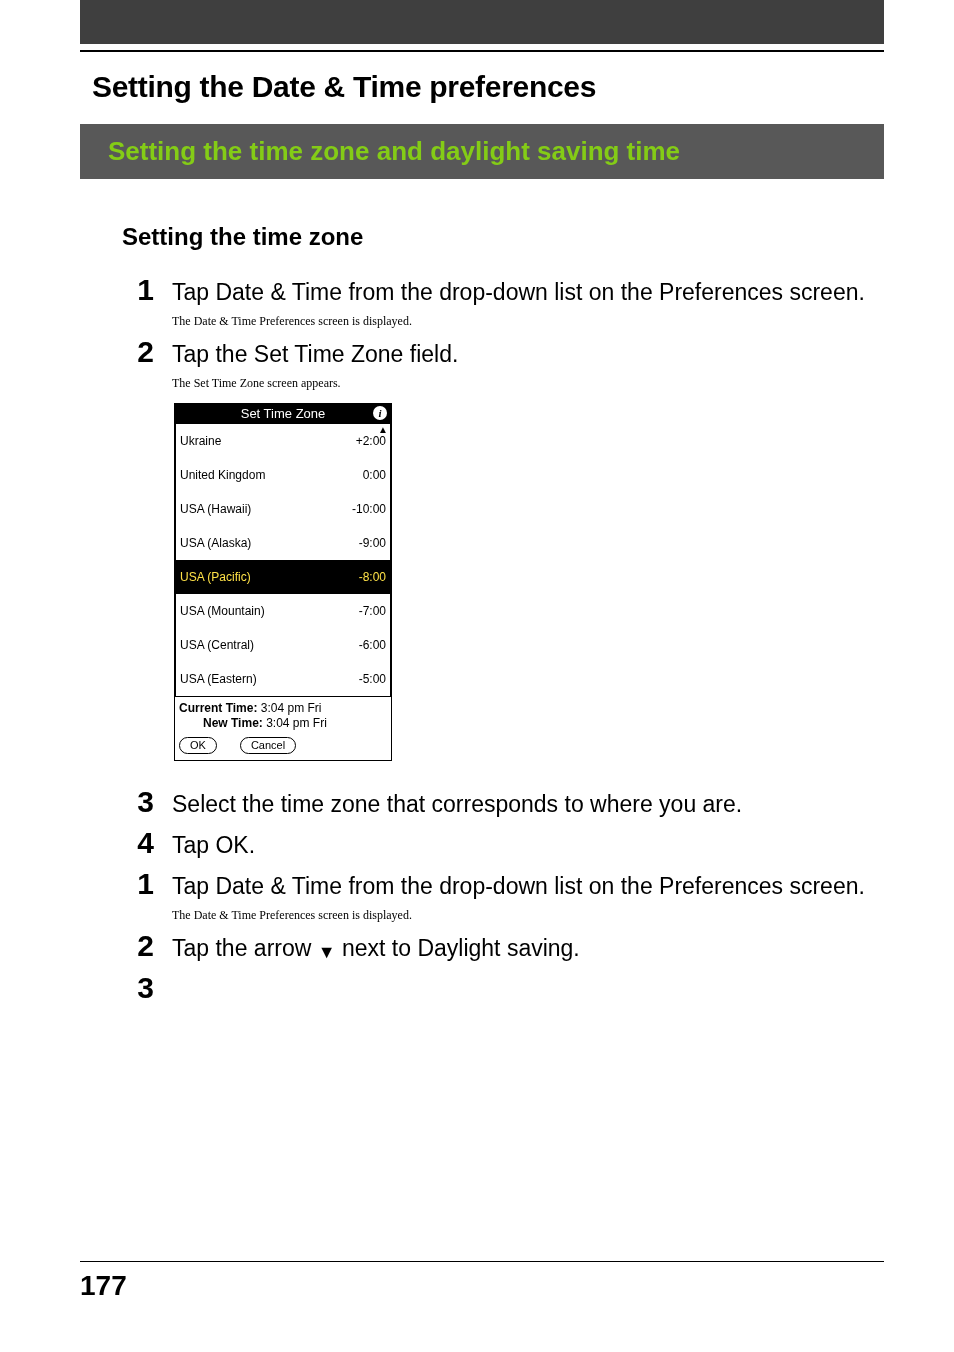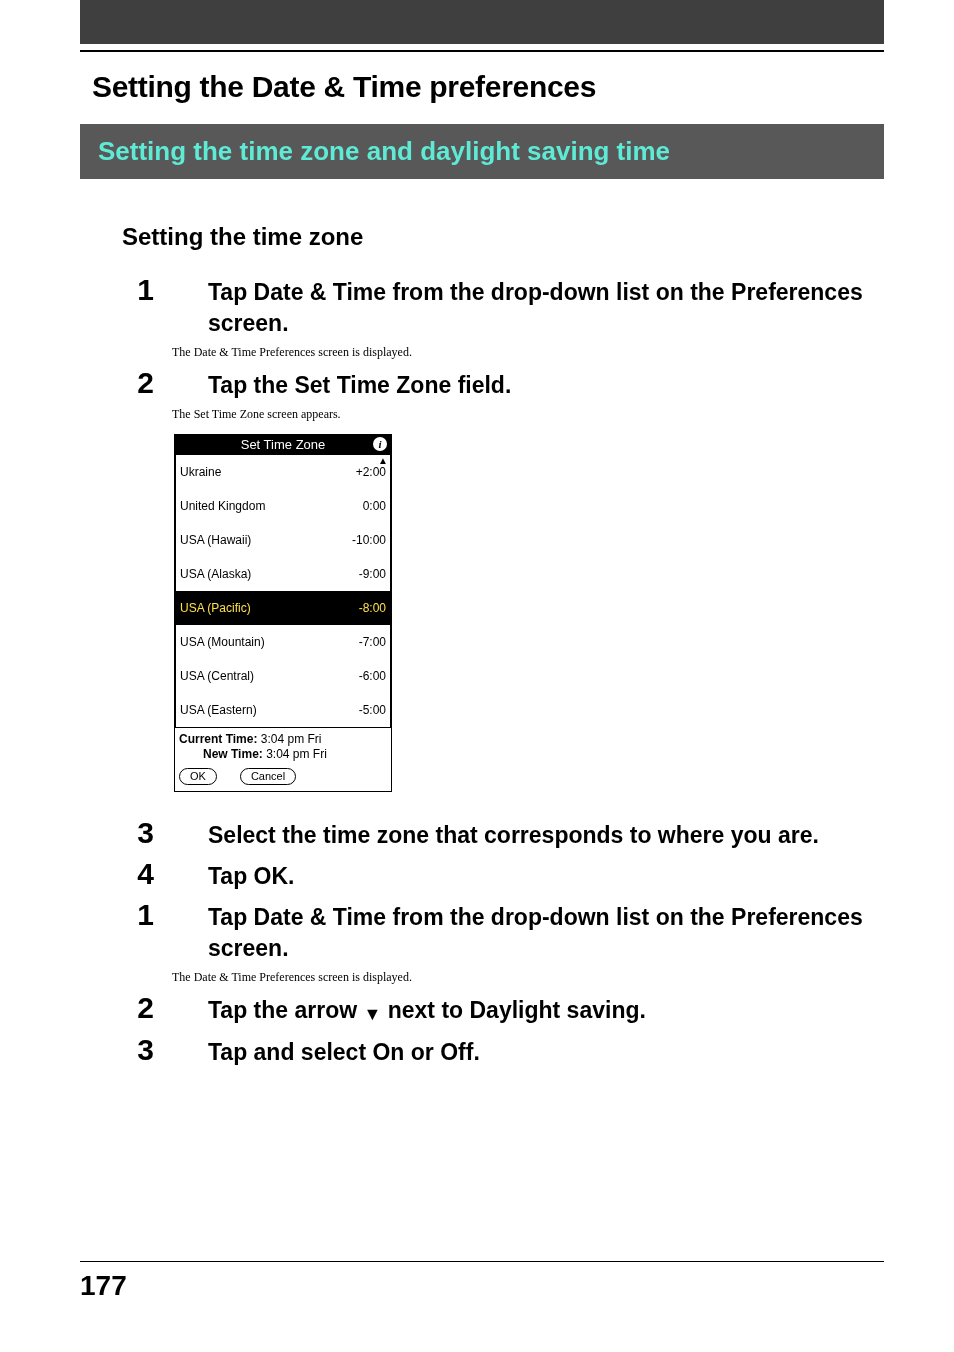--- a/index.html
+++ b/index.html
@@ -25,25 +25,25 @@
   }
   .h1 {
     font-family: Arial, Helvetica, sans-serif;
     font-weight: 900;
     font-size: 30px;
     margin: 4px 0 20px 12px;
     letter-spacing: -0.3px;
   }
   .band {
     background: #585858;
-    color: #5eead4;
+    color: #84cc16;
     font-family: Arial, Helvetica, sans-serif;
     font-weight: 700;
     font-size: 26px;
-    padding: 12px 18px;
+    padding: 12px 28px;
     margin: 0 0 44px 0;
   }
   .sub {
     font-family: Arial, Helvetica, sans-serif;
     font-weight: 700;
     font-size: 24px;
     margin: 0 0 24px 42px;
   }
   .steps {
     margin-left: 50px;
@@ -59,24 +59,23 @@
     font-weight: 900;
     font-size: 30px;
     width: 24px;
     text-align: right;
     flex-shrink: 0;
     line-height: 1;
   }
   .step-body { flex: 1; }
   .bold-line {
     font-family: Arial, Helvetica, sans-serif;
-    font-weight: 700;
+    font-weight: 400;
     font-size: 23px;
     line-height: 1.35;
-    margin-left: 36px;
   }
   .sub-line {
     font-family: Georgia, 'Times New Roman', serif;
     font-size: 12px;
     margin-top: 6px;
   }
   .screenshot-wrap {
     margin: 12px 0 26px 94px;
   }
   .palm-window {
@@ -281,23 +280,20 @@
       </div>
     </div>
     <div class="step">
       <div class="num">2</div>
       <div class="step-body">
         <div class="bold-line"><span>Tap the arrow </span><span class="arrow-inline">▼</span><span> next to Daylight saving.</span></div>
       </div>
     </div>
     <div class="step">
       <div class="num">3</div>
-      <div class="step-body">
-          <div class="bold-line">Tap and select On or Off.</div>
-        </div>
     </div>
   </div>
 
 </div>
 
 <div class="footer">
   <div class="foot-num">177</div>
 </div>
 
 </body></html>

